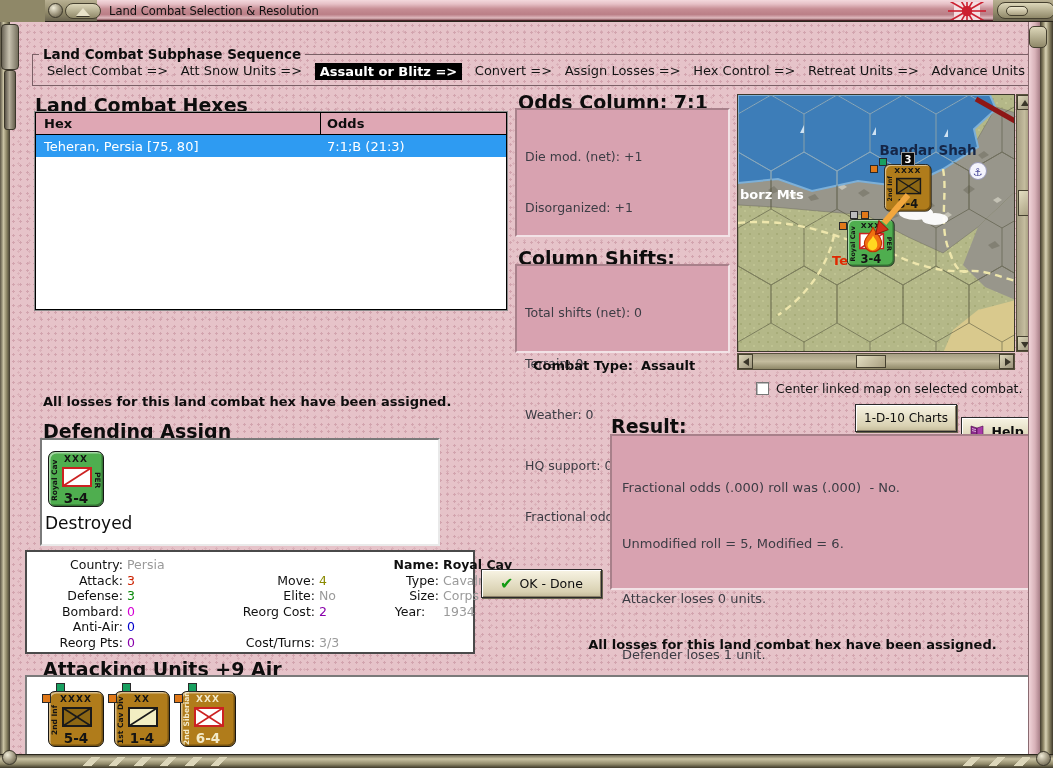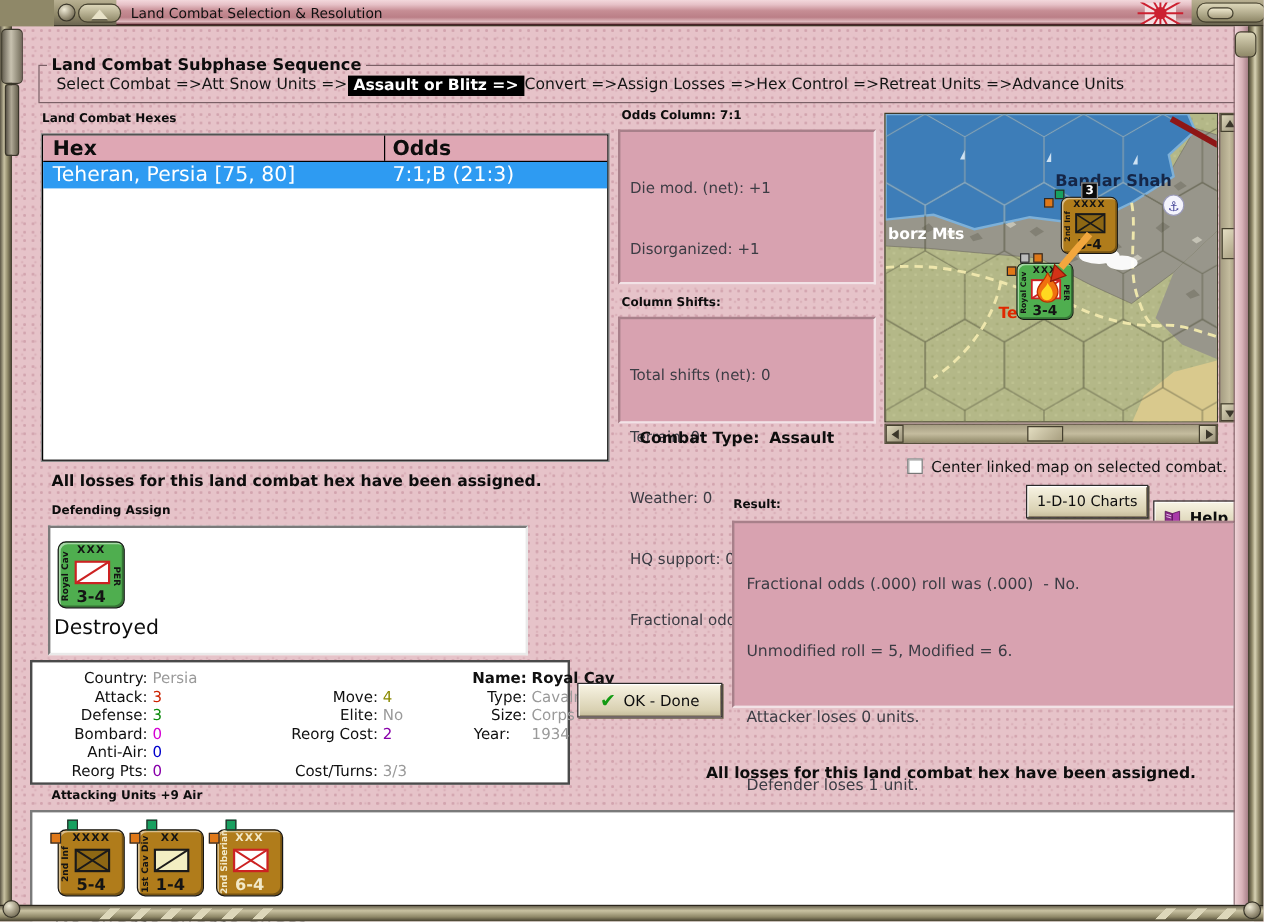--- a/index.html
+++ b/index.html
@@ -37,33 +37,33 @@
     background:linear-gradient(90deg,#6a6456,#c8c2b0 45%,#76705e); border:1px solid #3a362a; }
   .lpipe2 { position:absolute; left:4px; top:70px; width:12px; height:60px; border-radius:3px;
     background:linear-gradient(90deg,#5a5448,#b0a996 45%,#66604e); border:1px solid #3a362a; }
 
   
   .content { position:absolute; left:10px; top:22px; width:1030px; height:732px;
     background-color:#e6c3c9;
     background-image:radial-gradient(#d2a4ae 1px, transparent 1.3px), radial-gradient(#dbb2ba 1px, transparent 1.3px);
     background-size:7px 7px, 11px 11px; background-position:0 0, 3px 4px; }
 
-  .label { position:absolute; font-weight:bold; font-size:10px; color:#0d0d0d; white-space:nowrap; }
+  .label { position:absolute; font-weight:bold; font-size:19px; color:#0d0d0d; white-space:nowrap; }
 
   
   .seq { position:absolute; left:22px; top:24px; width:1004px; height:40px;
     border:1px solid #7a6066; }
   .seq legend { font-weight:bold; font-size:13.5px; color:#0d0d0d; margin-left:6px; padding:0 4px; }
-  .seq-row { display:flex; padding:1px 10px 0 14px; font-size:13px; color:#141414; }
+  .seq-row { display:flex; justify-content:space-between; padding:1px 10px 0 14px; font-size:13px; color:#141414; }
   .seq-step { white-space:nowrap; }
   .seq-step.active { background:#000; color:#fff; font-weight:bold; padding:1px 5px; }
 
   
-  .hex-table { position:absolute; left:25px; top:90px; width:472px; height:272px; background:#fff;
-    border:1px solid #000; box-shadow:0 0 0 1px #8a8a8a; font-size:17px; }
+  .hex-table { position:absolute; left:25px; top:90px; width:472px; height:198px; background:#fff;
+    border:1px solid #000; box-shadow:0 0 0 1px #8a8a8a; font-size:13px; }
   .ht-row { display:flex; height:22px; align-items:center; }
   .ht-head { background:#dfa7b4; font-weight:bold; border-bottom:1px solid #000; color:#0d0d0d; }
   .ht-sel { background:#2e9bf2; color:#fff; }
   .col-hex { width:285px; padding-left:8px; align-self:stretch; display:flex; align-items:center; }
   .ht-head .col-hex { border-right:1px solid #000; }
   .col-odds { flex:1; padding-left:6px; }
 
   
   .panel { position:absolute; background:#d8a2b0; border:2px solid; border-color:#a8808a #f2e2e6 #f2e2e6 #a8808a;
     font-size:12.5px; color:#3c3c44; padding:4px 8px; line-height:17px; white-space:pre-wrap; }

